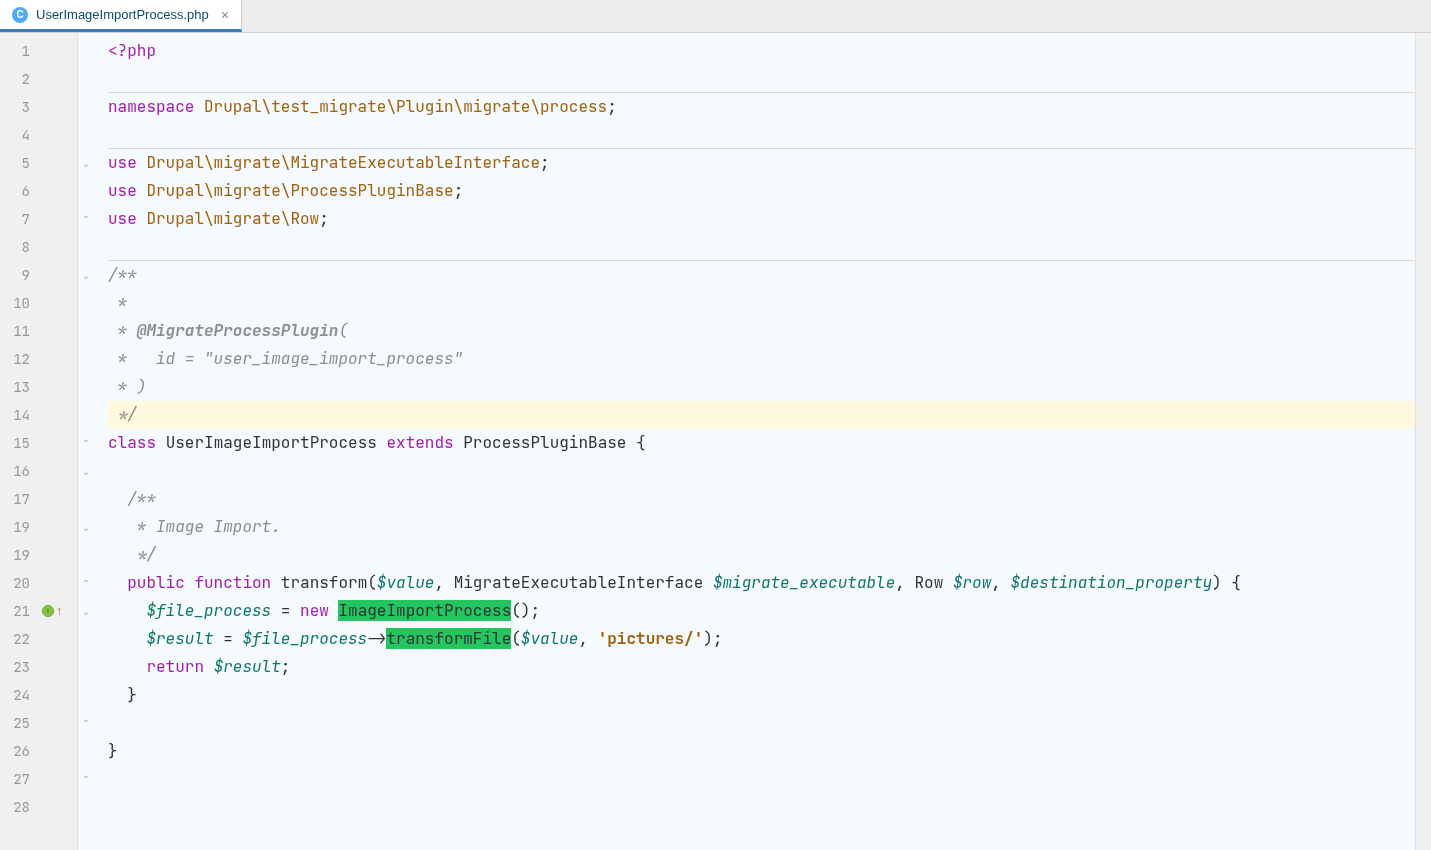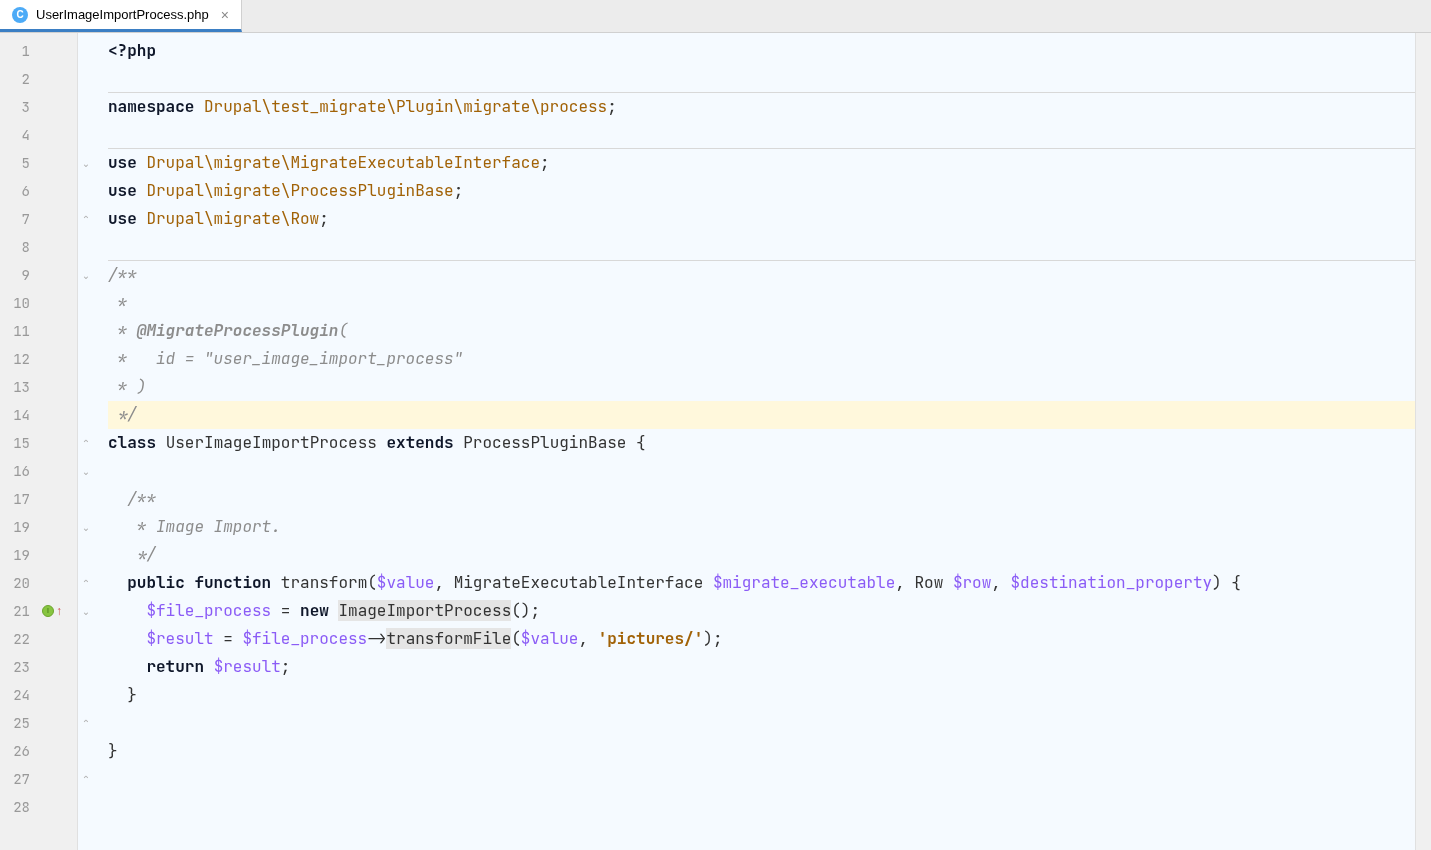--- a/index.html
+++ b/index.html
@@ -29,21 +29,21 @@
       height: 16px;
       border-radius: 50%;
       background: #4dabf7;
       display: flex;
       align-items: center;
       justify-content: center;
       color: white;
       font-size: 10px;
       font-weight: bold;
     }
-    .tab-title { font-size: 13px; color: #000000; }
+    .tab-title { font-size: 13px; color: #0c4a6e; }
     .close-x { color: #888; font-size: 14px; margin-left: 4px; cursor: pointer; }
     .editor {
       display: flex;
       height: calc(100vh - 33px);
       background: #f5faff;
     }
     .gutter {
       width: 78px;
       background: #f0f0f0;
       border-right: 1px solid #e0e0e0;
@@ -108,28 +108,28 @@
       height: 28px;
       line-height: 28px;
       font-family: "JetBrains Mono", Menlo, Consolas, monospace;
       font-size: 16px;
       white-space: pre;
       color: #333;
       border-bottom: 1px solid transparent;
     }
     .code-line.hr-after { border-bottom: 1px solid #d8d8d8; }
     .code-line.hl { background: #fff8dc; }
-    .k { color: #0f172a; font-weight: bold; }
+    .k { color: #a21caf; font-weight: normal; }
     .fn { color: #333; }
     .ns { color: #a16207; }
-    .var { color: #8b5cf6; }
+    .var { color: #0f766e; font-style: italic; }
     .str { color: #a16207; font-weight: bold; }
     .com { color: #8c8c8c; font-style: italic; }
     .com-tag { color: #8c8c8c; font-style: italic; font-weight: bold; }
-    .warn { background: #e5e5e5; }
+    .warn { background: #22c55e; }
     .right-gutter {
       width: 16px;
       background: #f0f0f0;
       border-left: 1px solid #e0e0e0;
       flex-shrink: 0;
     }
   </style>
 </head>
 <body>
 

